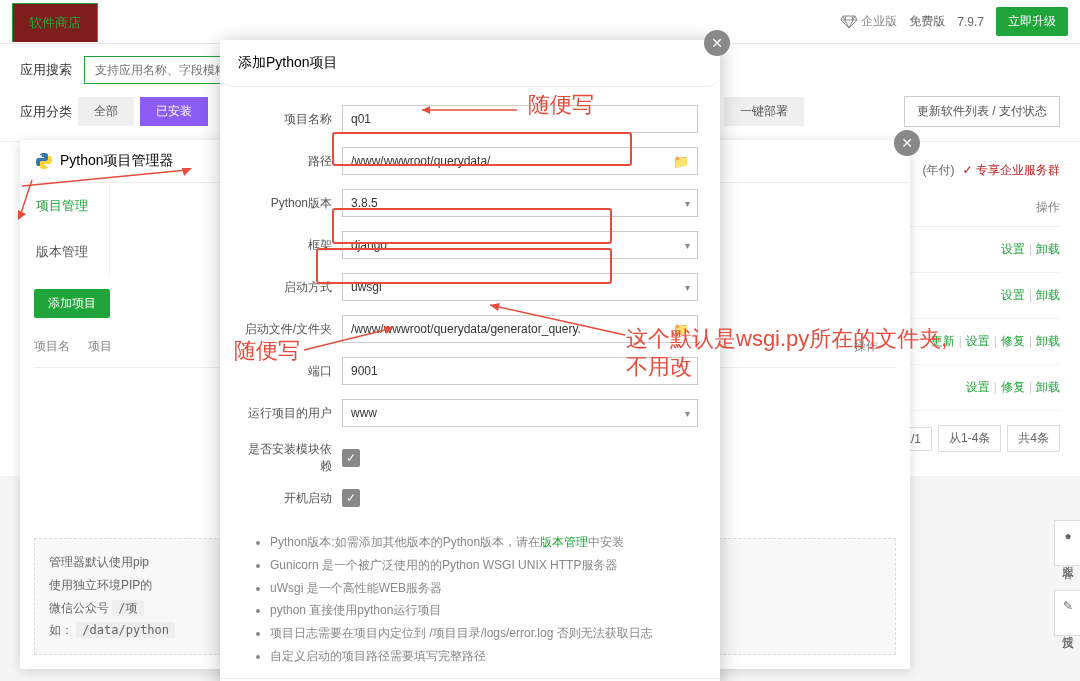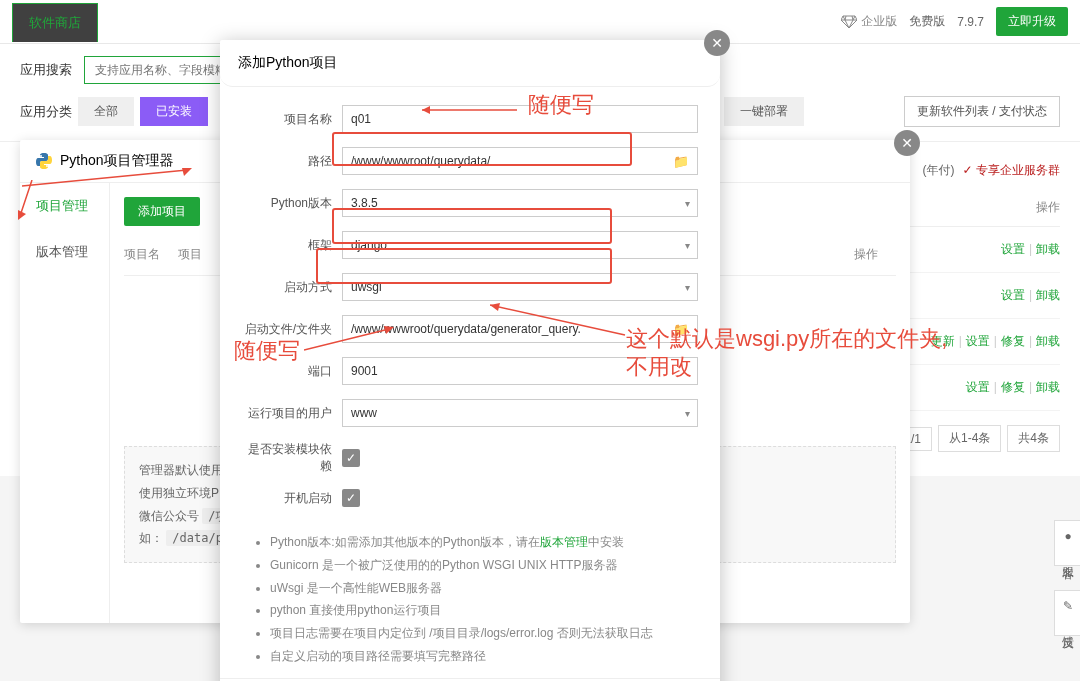--- a/index.html
+++ b/index.html
@@ -1,20 +1,20 @@
 <!DOCTYPE html>
 <html><head>
   <meta charset="utf-8">
   <style>
     * { box-sizing: border-box; margin: 0; padding: 0; }
     body { font-family: "Microsoft YaHei", Arial, sans-serif; font-size: 12px; background: #f5f5f5; width: 1080px; height: 681px; position: relative; overflow: hidden; }
     
     
     .top-header { height: 44px; background: #fff; display: flex; align-items: center; padding: 0 12px; border-bottom: 1px solid #e8e8e8; }
-    .top-tab { padding: 10px 16px; color: #20a53a; border: 1px solid #20a53a; border-bottom: none; font-size: 13px; background: #404040; margin-top: 2px; }
+    .top-tab { padding: 10px 16px; color: #20a53a; border: 1px solid #20a53a; border-bottom: none; font-size: 13px; background: #7f1d1d; margin-top: 2px; }
     .top-right { margin-left: auto; display: flex; align-items: center; gap: 12px; color: #666; }
     .diamond-icon { display: inline-block; }
     .enterprise-badge { display: flex; align-items: center; gap: 4px; color: #888; }
     .version-label { color: #666; }
     .upgrade-btn { background: #20a53a; color: #fff; padding: 6px 12px; border-radius: 2px; font-size: 12px; cursor: pointer; }
     
     
     .search-row { padding: 12px 20px 6px; display: flex; align-items: center; gap: 12px; background: #fff; }
     .search-label { font-size: 13px; color: #333; }
     .search-input { border: 1px solid #20a53a; padding: 6px 10px; width: 160px; font-size: 12px; }
@@ -45,21 +45,21 @@
     
     .footer { text-align: center; font-size: 12px; color: #666; padding: 14px 0; }
     .footer a { color: #20a53a; text-decoration: none; margin: 0 6px; }
     .footer .sep { color: #ccc; }
     
     
     .python-panel { position: absolute; top: 140px; left: 20px; width: 890px; background: #fff; box-shadow: 0 2px 12px rgba(0,0,0,.15); border-radius: 2px; z-index: 10; }
     .panel-close { position: absolute; top: -10px; right: -10px; width: 26px; height: 26px; border-radius: 50%; background: #888; color: #fff; display: flex; align-items: center; justify-content: center; cursor: pointer; font-size: 14px; z-index: 11; }
     .panel-title { padding: 12px 16px; font-size: 14px; display: flex; align-items: center; gap: 8px; border-bottom: 1px solid #eee; }
     .py-icon { width: 16px; height: 16px; }
-    .panel-body { display: flex; min-height: 440px; }
+    .panel-body { display: flex; min-height: 440px; flex-direction: column; }
     .panel-side { width: 90px; border-right: 1px solid #eee; }
     .side-item { padding: 14px 0 14px 16px; font-size: 13px; color: #555; cursor: pointer; }
     .side-item.active { color: #20a53a; }
     .panel-main { flex: 1; padding: 14px; position: relative; }
     .add-proj-btn { background: #20a53a; color: #fff; padding: 6px 14px; font-size: 12px; border-radius: 2px; display: inline-block; cursor: pointer; }
     
     .proj-head { display: flex; font-size: 12px; color: #888; padding: 12px 0; border-bottom: 1px solid #eee; margin-top: 8px; }
     .proj-head > div { padding-right: 18px; }
     .proj-head .ph-op { margin-left: auto; }
     

